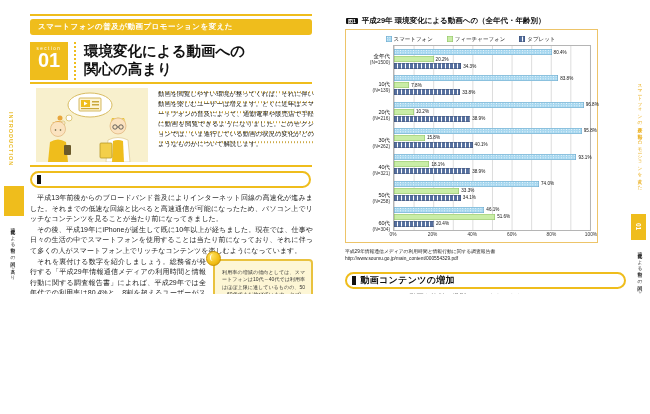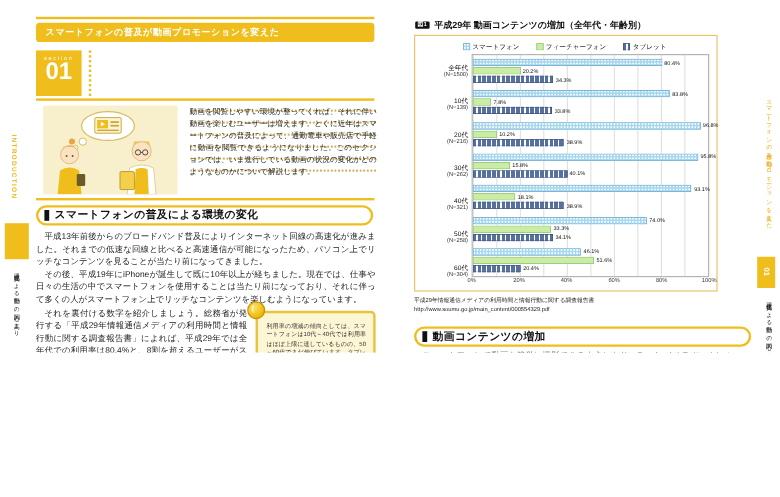--- a/index.html
+++ b/index.html
@@ -85,20 +85,24 @@
     <div class="rule" style="left:20px;top:4px;width:282px;height:1.5px;"></div>
 
     <div class="banner">スマートフォンの普及が動画プロモーションを変えた</div>
 
     <div class="sect-row">
       <div class="sect-num">
         <span class="s-lab">section</span>
         <span class="s-no">01</span>
       </div>
       <div class="sect-div"></div>
+      <div class="sect-title">
+        <div>環境変化による動画への</div>
+        <div>関心の高まり</div>
+      </div>
     </div>
     <div class="rule" style="left:20px;top:72px;width:282px;"></div>
 
     <div class="illus">
       <svg width="112" height="74" viewBox="0 0 112 74">
 
         <ellipse cx="54" cy="17" rx="22" ry="12" fill="#ffffff" stroke="#d8bc62" stroke-width="1"></ellipse>
         <circle cx="33" cy="30" r="3" fill="#ffffff" stroke="#d8bc62" stroke-width="0.8"></circle>
         <circle cx="27" cy="35" r="2" fill="#ffffff" stroke="#d8bc62" stroke-width="0.8"></circle>
 
@@ -126,21 +130,20 @@
         <path d="M76 74 L77 53 Q82 51 87 53 L88 74 Z" fill="#efbd1c"></path>
         <rect x="64" y="55" width="12" height="15" rx="1" fill="#f3cf4a" stroke="#b89a2a" stroke-width="0.8"></rect>
       </svg>
     </div>
 
     <div class="intro">動画を閲覧しやすい環境が整ってくれば、それに伴い動画を楽しむユーザーは増えます。とくに近年はスマートフォンの普及によって、通勤電車や販売店で手軽に動画を閲覧できるようになりました。このセクションでは、いま進行している動画の状況の変化がどのようなものかについて解説します。</div>
     <div class="rule" style="left:20px;top:155px;width:282px;height:1.5px;"></div>
 
     <div class="hbox" style="left:20px;top:161px;width:281px;">
       <span class="hbar"></span>
-      <span class="htxt">スマートフォンの普及による環境の変化</span>
     </div>
 
     <div class="body-col b-left">
       <p>平成13年前後からのブロードバンド普及によりインターネット回線の高速化が進みました。それまでの低速な回線と比べると高速通信が可能になったため、パソコン上でリッチなコンテンツを見ることが当たり前になってきました。</p>
       <p>その後、平成19年にiPhoneが誕生して既に10年以上が経ちました。現在では、仕事や日々の生活の中でスマートフォンを使用することは当たり前になっており、それに伴って多くの人がスマートフォン上でリッチなコンテンツを楽しむようになっています。</p>
       <div class="notebox">
         <div class="coin"></div>
         <div class="ntxt">利用率の増減の傾向としては、スマートフォンは10代～40代では利用率はほぼ上限に達しているものの、50～60代でまだ伸びています。タブレットは微増、フィーチャーフォンは大きく減少傾向にあります。</div>
       </div>
       <p><span>それを裏付ける数字を紹介しましょう。総務省が発行する「平成29年情報通信メディアの利用時間と情報行動に関する調査報告書」によれば、平成29年では全年代での利用率は80.4%と、8割を超えるユーザーがスマートフォンを利用しています（タブレット端末は34.3%）</span><span class="figbadge">図1</span><span>。</span></p>
@@ -148,21 +151,21 @@
     </div>
 
     <div class="rule" style="left:20px;top:381px;width:282px;height:1.5px;"></div>
     <div class="pagenum" style="left:2px;">10</div>
   </div>
 
   <div class="page page-right">
 
     <div class="figtitle">
       <span class="figbadge">図1</span>
-      <span>平成29年 動画コンテンツの増加（全年代・年齢別）</span>
+      <span>平成29年 環境変化による動画への（全年代・年齢別）</span>
     </div>
 
     <div class="chart-frame">
       <div class="legend">
           <span class="lg-item">
             <span class="sw s0"></span>
             <span>スマートフォン</span>
           </span>
           <span class="lg-item">
             <span class="sw s1"></span>

